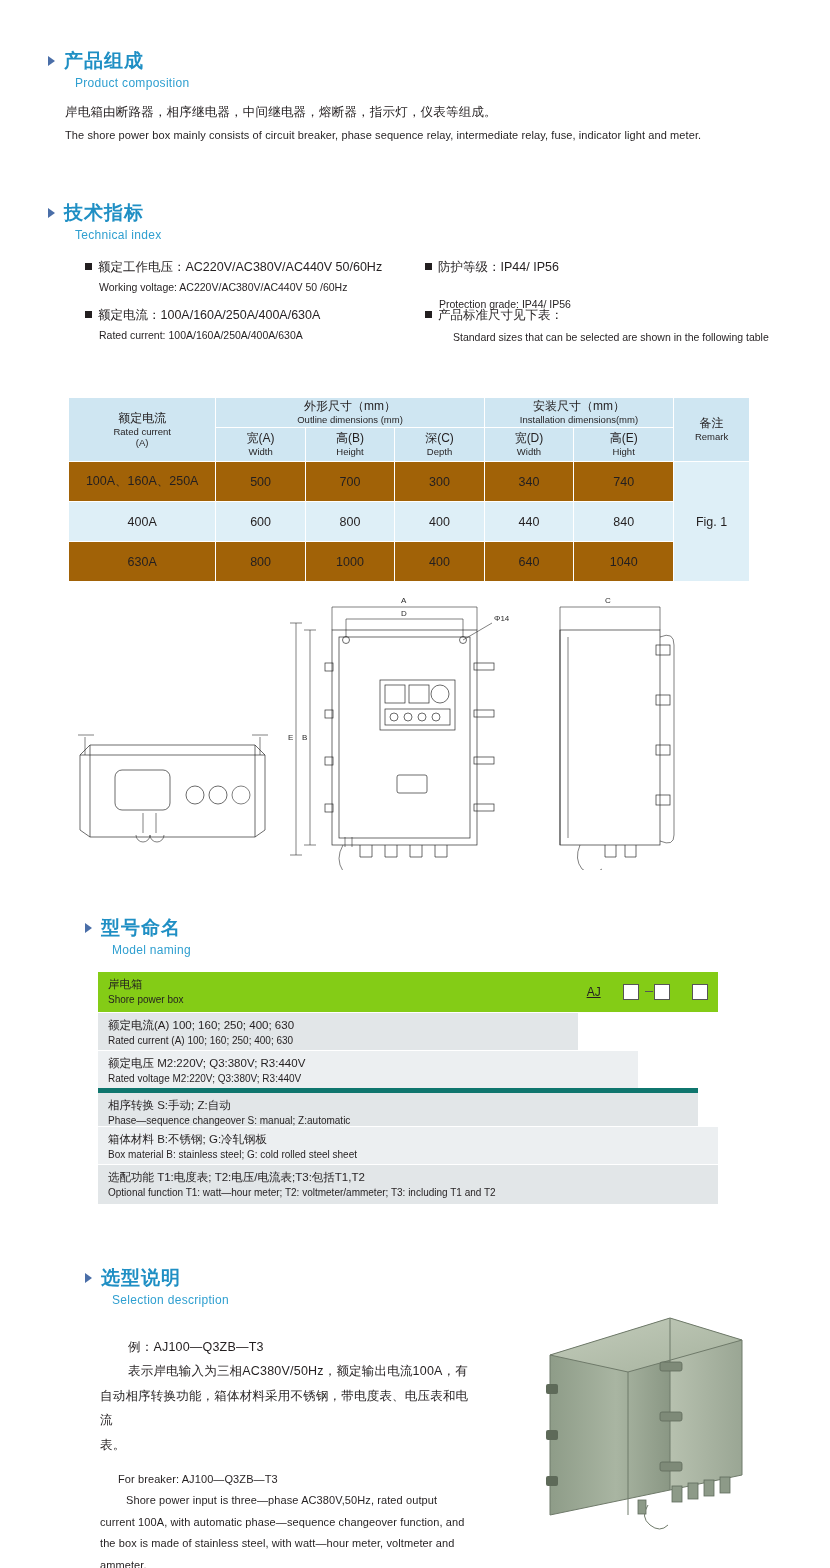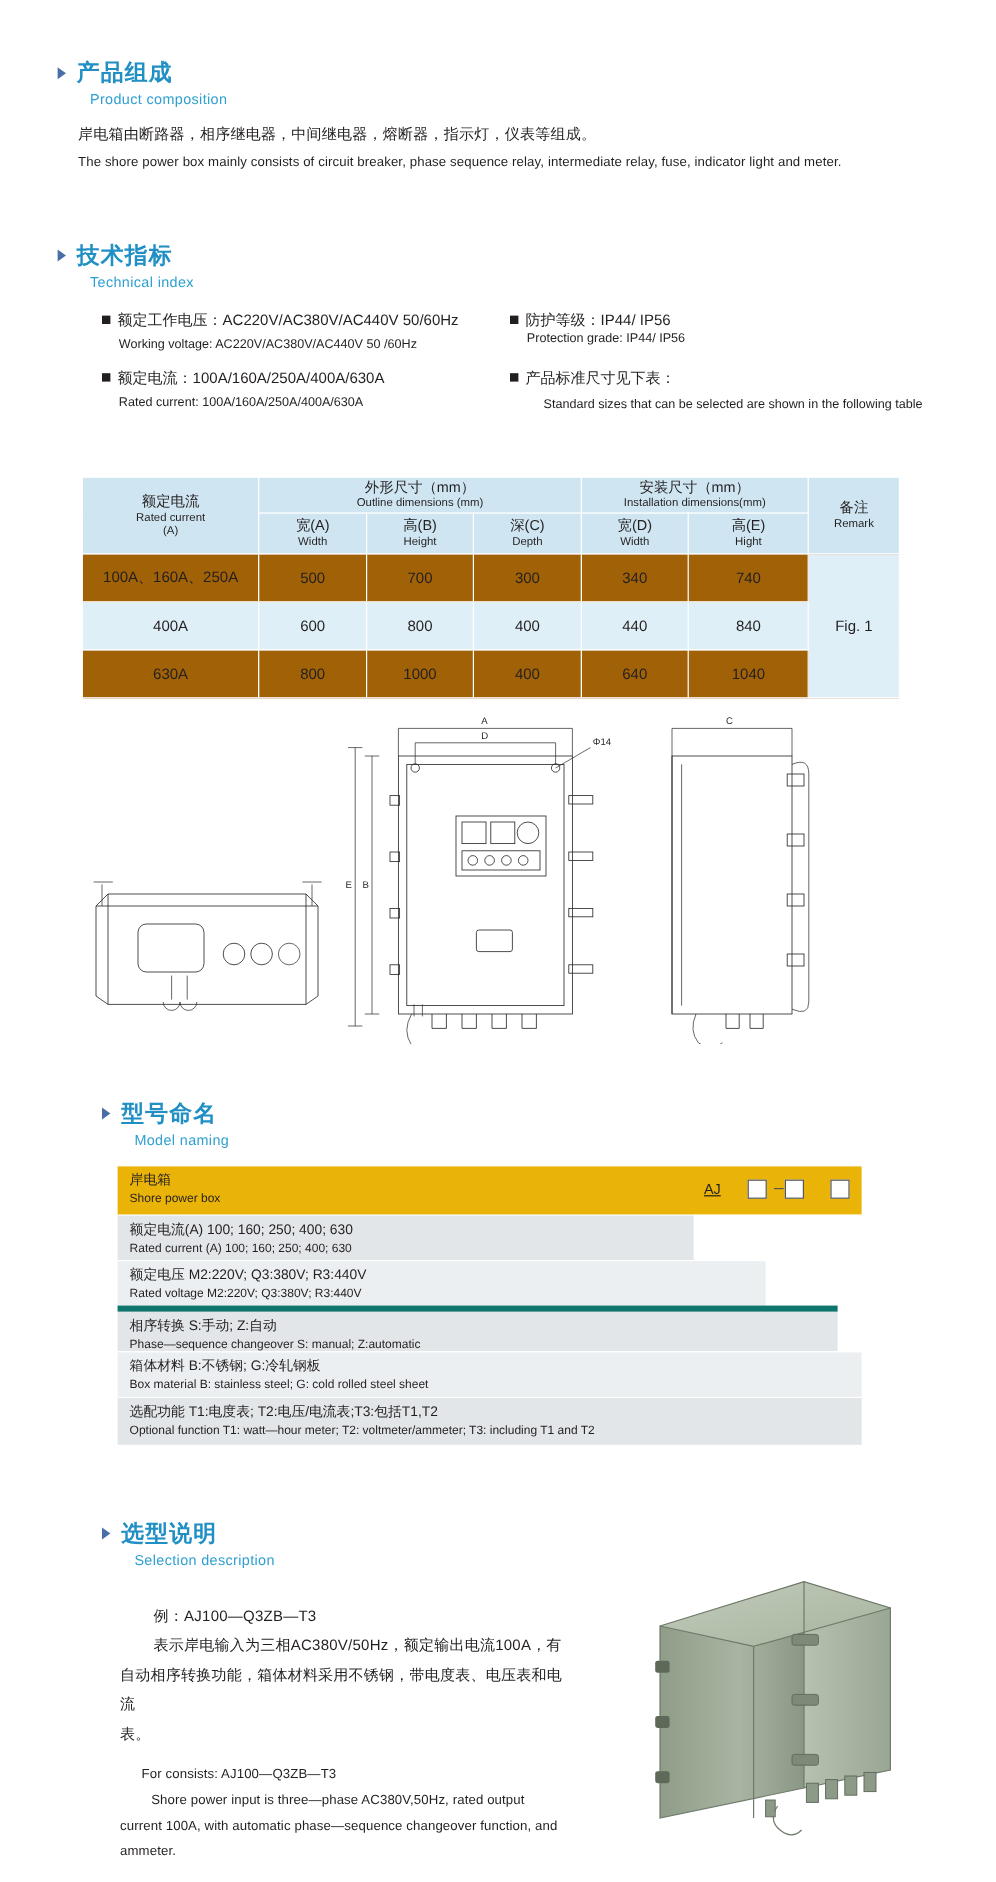--- a/index.html
+++ b/index.html
@@ -91,21 +91,21 @@
     <div class="ti-line-cn"><span class="bullet"></span><span>额定工作电压：AC220V/AC380V/AC440V  50/60Hz</span></div>
     <div class="ti-line-en" style="margin-top:5px;">Working voltage: AC220V/AC380V/AC440V 50 /60Hz</div>
   </div>
   <div style="position:absolute; left:85px; top:307px; width:330px;">
     <div class="ti-line-cn"><span class="bullet"></span><span>额定电流：100A/160A/250A/400A/630A</span></div>
     <div class="ti-line-en" style="margin-top:5px;">Rated current: 100A/160A/250A/400A/630A</div>
   </div>
 
   <div style="position:absolute; left:425px; top:259px; width:340px;">
     <div class="ti-line-cn"><span class="bullet"></span><span>防护等级：IP44/ IP56</span></div>
-    <div class="ti-line-en" style="margin-top:0;">Protection grade: IP44/ IP56</div>
+    <div class="ti-line-en" style="margin-top:22px;">Protection grade: IP44/ IP56</div>
   </div>
   <div style="position:absolute; left:425px; top:307px; width:345px;">
     <div class="ti-line-cn"><span class="bullet"></span><span>产品标准尺寸见下表：</span></div>
     <div class="ti-line-en" style="margin-top:5px; padding-left:28px; text-align:justify; line-height:1.7;">Standard  sizes  that  can  be  selected  are  shown  in  the  following table</div>
   </div>
 
   <div style="position:absolute; left:68px; top:397px; width:682px;">
     <table class="spec">
       <colgroup>
         <col style="width:140px">
@@ -288,21 +288,21 @@
     </svg>
   </div>
 
   <div class="section-head" style="left:85px; top:915px;">
     <span class="arrow"></span><span class="h-cn">型号命名</span>
     <div class="h-en">Model naming</div>
   </div>
 
   <div style="position:absolute; left:98px; top:972px; width:620px;">
 
-    <div style="position:relative; background:#eab308; height:40px; padding:5px 10px;">
+    <div style="position:relative; background:#84cc16; height:40px; padding:5px 10px;">
       <div class="mn-cn">岸电箱</div>
       <div class="mn-en">Shore power box</div>
       <div style="position:absolute; right:10px; top:10px;">
         <span style="font-size:12px;text-decoration:underline;">AJ</span>
         <span class="codebox" style="margin-left:18px;"></span>
         <span class="dash"></span><span class="codebox"></span>
         <span class="codebox" style="margin-left:18px;"></span>
       </div>
     </div>
 
@@ -335,23 +335,24 @@
   <div class="section-head" style="left:85px; top:1265px;">
     <span class="arrow"></span><span class="h-cn">选型说明</span>
     <div class="h-en">Selection description</div>
   </div>
 
   <div style="position:absolute; left:100px; top:1335px; width:380px;">
     <div class="sd-cn" style="text-indent:28px;">例：AJ100—Q3ZB—T3</div>
     <div class="sd-cn" style="text-indent:28px;">表示岸电输入为三相AC380V/50Hz，额定输出电流100A，有</div>
     <div class="sd-cn">自动相序转换功能，箱体材料采用不锈钢，带电度表、电压表和电流</div>
     <div class="sd-cn">表。</div>
-    <div class="sd-en" style="margin-top:12px; text-indent:18px;">For consists: AJ100—Q3ZB—T3</div>
+    <div class="sd-en" style="margin-top:12px; text-indent:18px;">For breaker: AJ100—Q3ZB—T3</div>
     <div class="sd-en" style="text-indent:26px;">Shore  power  input  is  three—phase  AC380V,50Hz,  rated  output</div>
     <div class="sd-en">current 100A, with automatic phase—sequence changeover function, and</div>
+    <div class="sd-en">the box is made of stainless steel, with watt—hour meter, voltmeter and</div>
     <div class="sd-en">ammeter.</div>
   </div>
 
   <div style="position:absolute; left:520px; top:1300px; width:260px; height:240px;">
     <svg width="260" height="240" viewBox="0 0 260 240">
       <defs>
         <linearGradient id="gbody" x1="0" y1="0" x2="1" y2="0">
           <stop offset="0%" stop-color="#8e9c88"></stop>
           <stop offset="55%" stop-color="#a9b5a2"></stop>
           <stop offset="100%" stop-color="#8a9784"></stop>

